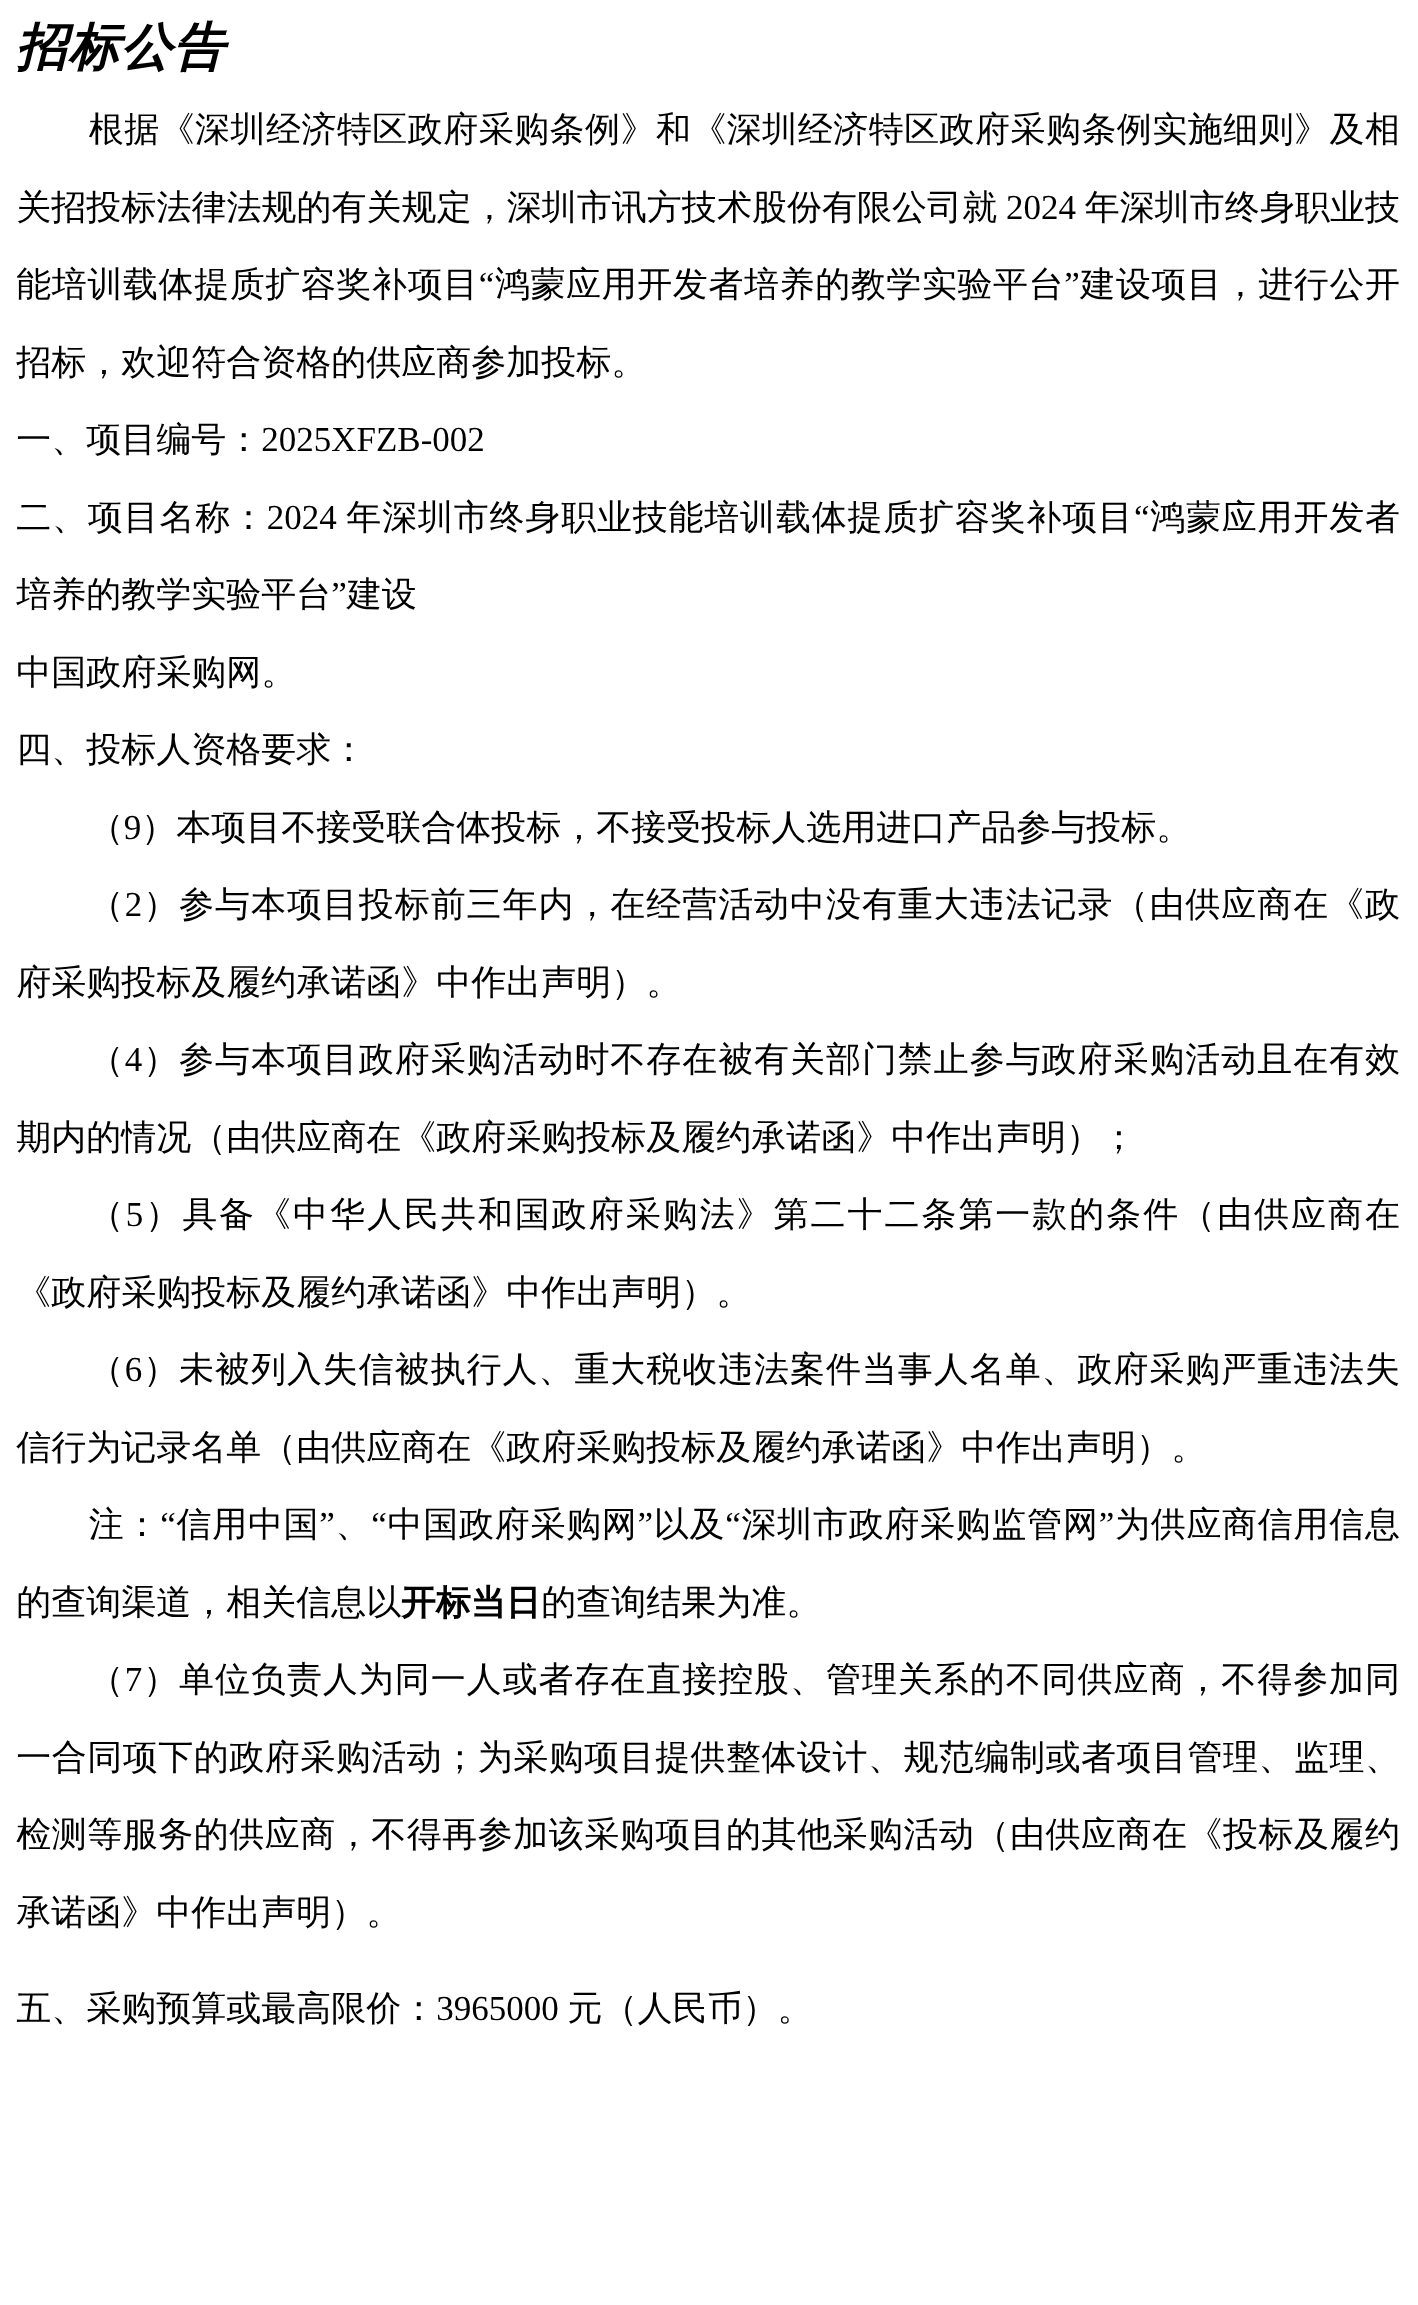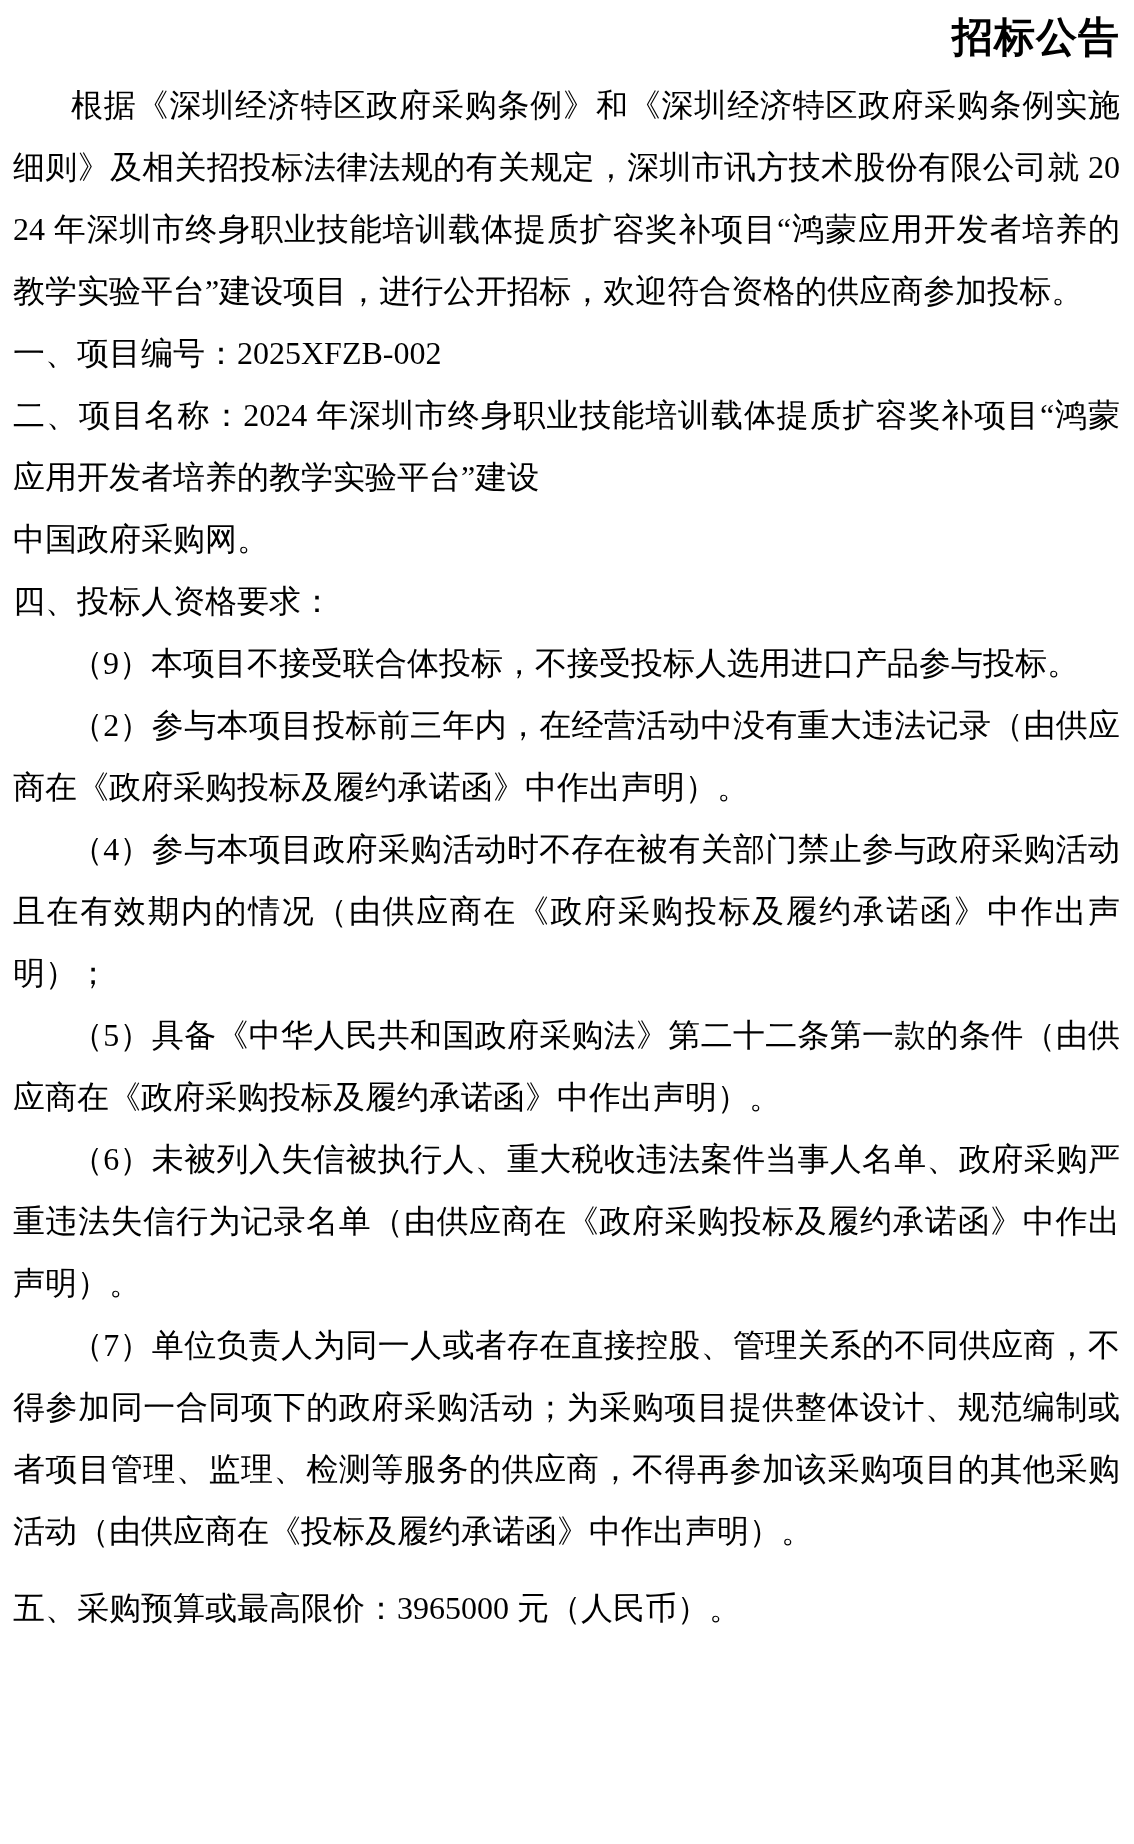--- a/index.html
+++ b/index.html
@@ -15,27 +15,28 @@
     padding: 0 14px 0 13px;
     background: #ffffff;
     color: #000000;
     font-family: "Liberation Serif", "DejaVu Serif", serif;
     overflow: hidden;
   }
   .title {
     margin: 0;
     font-size: 41px;
     font-weight: bold;
-    text-align: right;
+    text-align: left;
     line-height: 74px;
     letter-spacing: 1px;
+    font-style: italic;
   }
   .para {
     margin: 0;
-    font-size: 32px;
+    font-size: 28px;
     line-height: 62px;
     text-align: justify;
     word-break: break-all;
   }
   .indent {
     text-indent: 58px;
   }
   .budget {
     margin-top: 15px;
   }
@@ -65,18 +66,19 @@
   <p class="para indent">（9）本项目不接受联合体投标，不接受投标人选用进口产品参与投标。</p>
 
   <p class="para indent">（2）参与本项目投标前三年内，在经营活动中没有重大违法记录（由供应商在《政府采购投标及履约承诺函》中作出声明）。</p>
 
   <p class="para indent">（4）参与本项目政府采购活动时不存在被有关部门禁止参与政府采购活动且在有效期内的情况（由供应商在《政府采购投标及履约承诺函》中作出声明）；</p>
 
   <p class="para indent">（5）具备《中华人民共和国政府采购法》第二十二条第一款的条件（由供应商在《政府采购投标及履约承诺函》中作出声明）。</p>
 
   <p class="para indent">（6）未被列入失信被执行人、重大税收违法案件当事人名单、政府采购严重违法失信行为记录名单（由供应商在《政府采购投标及履约承诺函》中作出声明）。</p>
 
+  <p class="para indent"><span>注：“信用中国”、“中国政府采购网”以及“深圳市政府采购监管网”为供应商信用信息的查询渠道，相关信息以</span><span class="bold">开标当日</span><span>的查询结果为准。</span></p>
 
   <p class="para indent">（7）单位负责人为同一人或者存在直接控股、管理关系的不同供应商，不得参加同一合同项下的政府采购活动；为采购项目提供整体设计、规范编制或者项目管理、监理、检测等服务的供应商，不得再参加该采购项目的其他采购活动（由供应商在《投标及履约承诺函》中作出声明）。</p>
 
   <p class="para budget">五、采购预算或最高限价：3965000 元（人民币）。</p>
 
 </div>
 
 </body></html>

